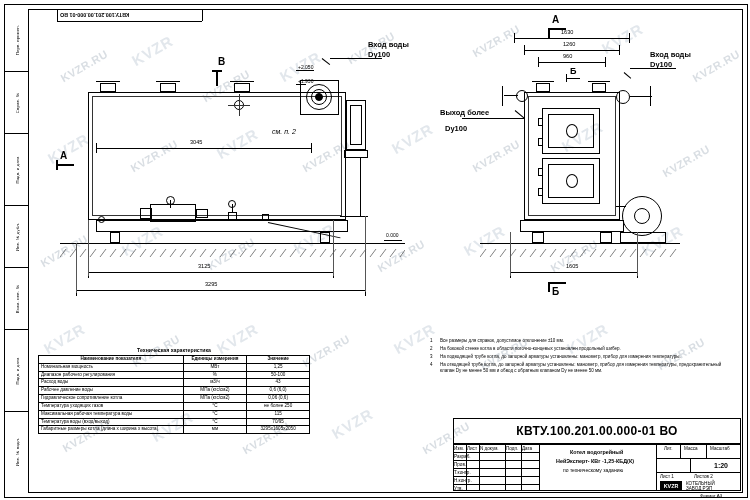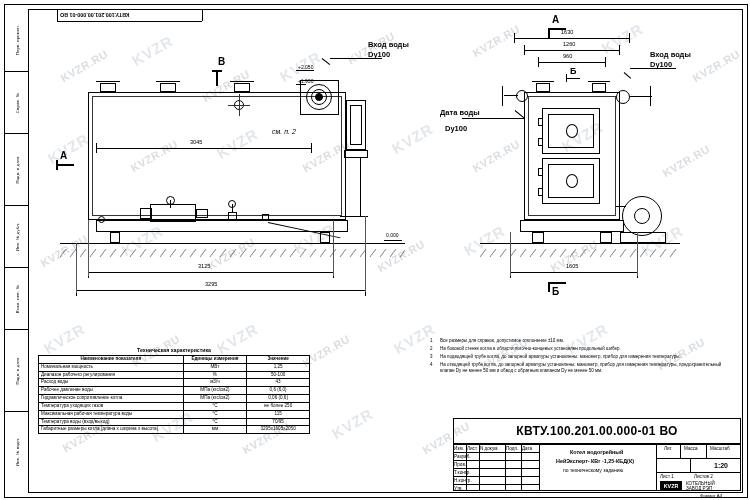--- a/index.html
+++ b/index.html
@@ -319,21 +319,21 @@
     <div class="ln" style="left:630px;top:96px;width:22px;height:1.4px;"></div>
     <div class="ln" style="left:650px;top:86px;width:1.4px;height:20px;"></div>
     <div class="ln" style="left:630px;top:96px;width:1px;height:1px;"></div>
     <div class="ln" style="left:630px;top:68px;width:46px;height:1px;"></div>
     <div class="ln" style="left:624px;top:72px;width:9px;height:1px;transform:rotate(40deg);transform-origin:left center;"></div>
     <div class="lblb" style="left:650px;top:50px;">Вход воды</div>
     <div class="lblb" style="left:650px;top:60px;">Dy100</div>
 
     <div class="ln" style="left:462px;top:118px;width:62px;height:1px;"></div>
     <div class="ln" style="left:515px;top:110px;width:12px;height:1px;transform:rotate(40deg);transform-origin:left center;"></div>
-    <div class="lblb" style="left:440px;top:108px;">Дата воды</div>
+    <div class="lblb" style="left:440px;top:108px;">Выход более</div>
     <div class="lblb" style="left:445px;top:124px;">Dy100</div>
     <div class="circ" style="left:516px;top:90px;width:12px;height:12px;"></div>
     <div class="ln" style="left:504px;top:95px;width:14px;height:1.4px;"></div>
     <div class="ln" style="left:502px;top:86px;width:1.4px;height:20px;"></div>
 
     <div class="boxthick" style="left:520px;top:220px;width:104px;height:12px;"></div>
     <div class="boxthick" style="left:532px;top:232px;width:12px;height:11px;"></div>
     <div class="boxthick" style="left:600px;top:232px;width:12px;height:11px;"></div>
 
     <div class="circ" style="left:622px;top:196px;width:40px;height:40px;border-width:1.4px;"></div>

